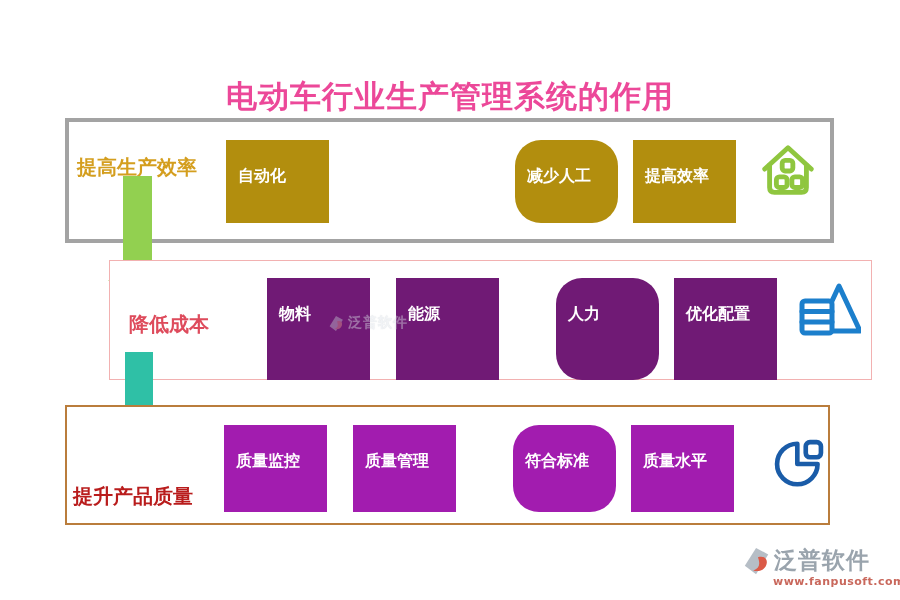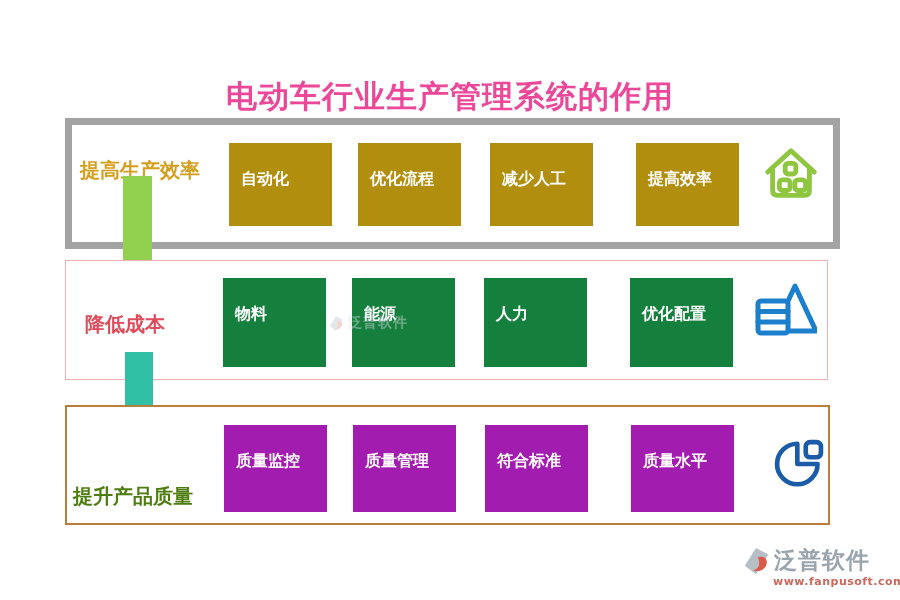--- a/index.html
+++ b/index.html
@@ -5,36 +5,36 @@
   html,body{margin:0;padding:0;background:#fff;}
   .canvas{
     position:relative;width:900px;height:600px;background:#ffffff;overflow:hidden;
     font-family:"DejaVu Sans","Liberation Sans",sans-serif;
   }
   .title{
     position:absolute;left:0;right:0;top:76px;margin:0;
     text-align:center;font-size:31px;font-weight:bold;color:#ec4899;letter-spacing:1px;
   }
   .row{position:absolute;left:65px;width:761px;background:#fff;}
-  .row1{top:118px;height:117px;border:7px solid #a3a3a3;font-family:Liberation Mono, monospace;}
-  .row2{top:260px;height:118px;border:1px solid #f2b1b1;}
+  .row1{top:118px;height:117px;border:4px solid #a3a3a3;font-family:Liberation Mono, monospace;}
+  .row2{top:260px;height:118px;border:1px solid #f2b1b1;margin-left:44px;}
   .row3{top:405px;height:116px;border:2px solid #ba7d3c;}
   .row-label{position:absolute;font-weight:bold;font-size:20px;white-space:nowrap;}
   .row1 .row-label{left:8px;top:32px;color:#d49e1e;}
   .row2 .row-label{left:19px;top:50px;color:#de4b5c;}
-  .row3 .row-label{left:6px;top:76px;color:#4d7c0f;}
+  .row3 .row-label{left:6px;top:76px;color:#b91c1c;}
   .box{
     position:absolute;width:103px;box-sizing:border-box;
     color:#ffffff;font-weight:bold;font-size:16px;
     padding:26px 20px 0 12px;
   }
   .row1 .box{top:18px;height:83px;background:#b28e0e;}
-  .row2 .box{top:17px;height:89px;background:#15803d;}
+  .row2 .box{top:17px;height:102px;background:#701a75;}
   .row3 .box{top:18px;height:87px;background:#a21caf;}
-  .bx1{left:157px;} .bx2{left:286px;} .bx3{left:418px;} .bx4{left:564px;}
+  .bx1{left:157px;} .bx2{left:286px;} .bx3{left:446px;border-radius:26px;} .bx4{left:564px;}
   .row-icon{position:absolute;}
   .row1 .row-icon{left:688px;top:17px;}
   .row2 .row-icon{left:687px;top:16px;}
   .row3 .row-icon{left:705px;top:29px;}
   .arrow{position:absolute;}
   .arrow-green{left:105px;top:176px;}
   .arrow-teal{left:106px;top:352px;}
   .watermark{
     position:absolute;left:328px;top:314px;display:flex;align-items:center;gap:3px;
     opacity:0.42;pointer-events:none;
@@ -49,21 +49,20 @@
 </head>
 <body>
 
 <div class="canvas">
 
   <h1 class="title">电动车行业生产管理系统的作用</h1>
 
   <section class="row row1">
     <span class="row-label">提高生产效率</span>
     <div class="box bx1"><span>自动化</span></div>
-    <div class="box bx2"><span>优化流程</span></div>
     <div class="box bx3"><span>减少人工</span></div>
     <div class="box bx4"><span>提高效率</span></div>
     <span class="row-icon">
       <svg width="62" height="64" viewBox="0 0 64 64" fill="none" stroke="#8fc63f" stroke-width="5" stroke-linecap="round" stroke-linejoin="round">
         <path d="M8 30 L32 8 L56 30"></path>
         <path d="M13 26 V49 Q13 54 18 54 H46 Q51 54 51 49 V26"></path>
         <rect x="26" y="21" width="11" height="11" rx="3"></rect>
         <rect x="20" y="38" width="11" height="11" rx="3"></rect>
         <rect x="36" y="38" width="11" height="11" rx="3"></rect>
       </svg>

